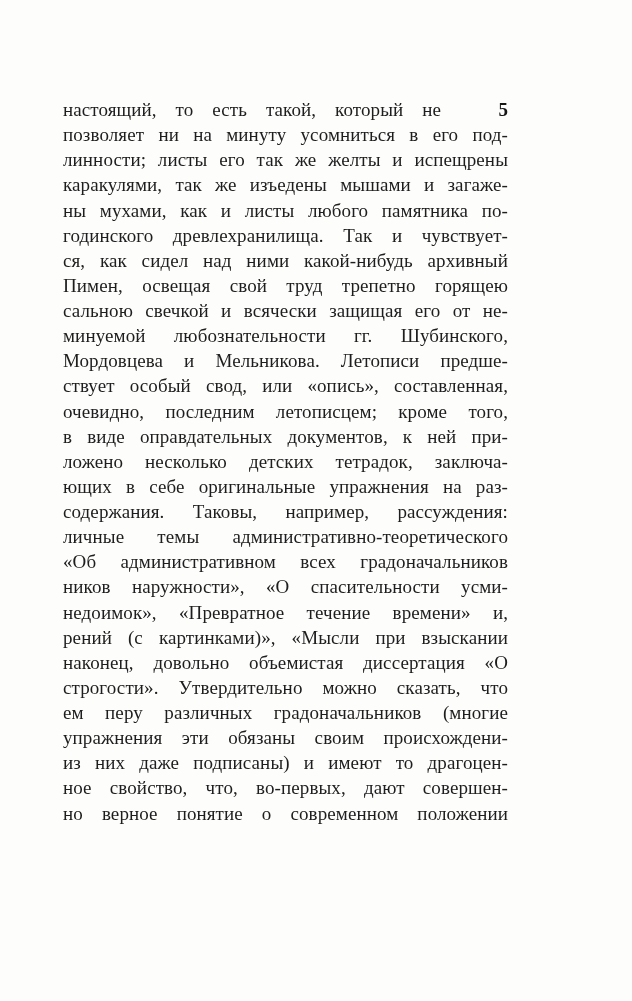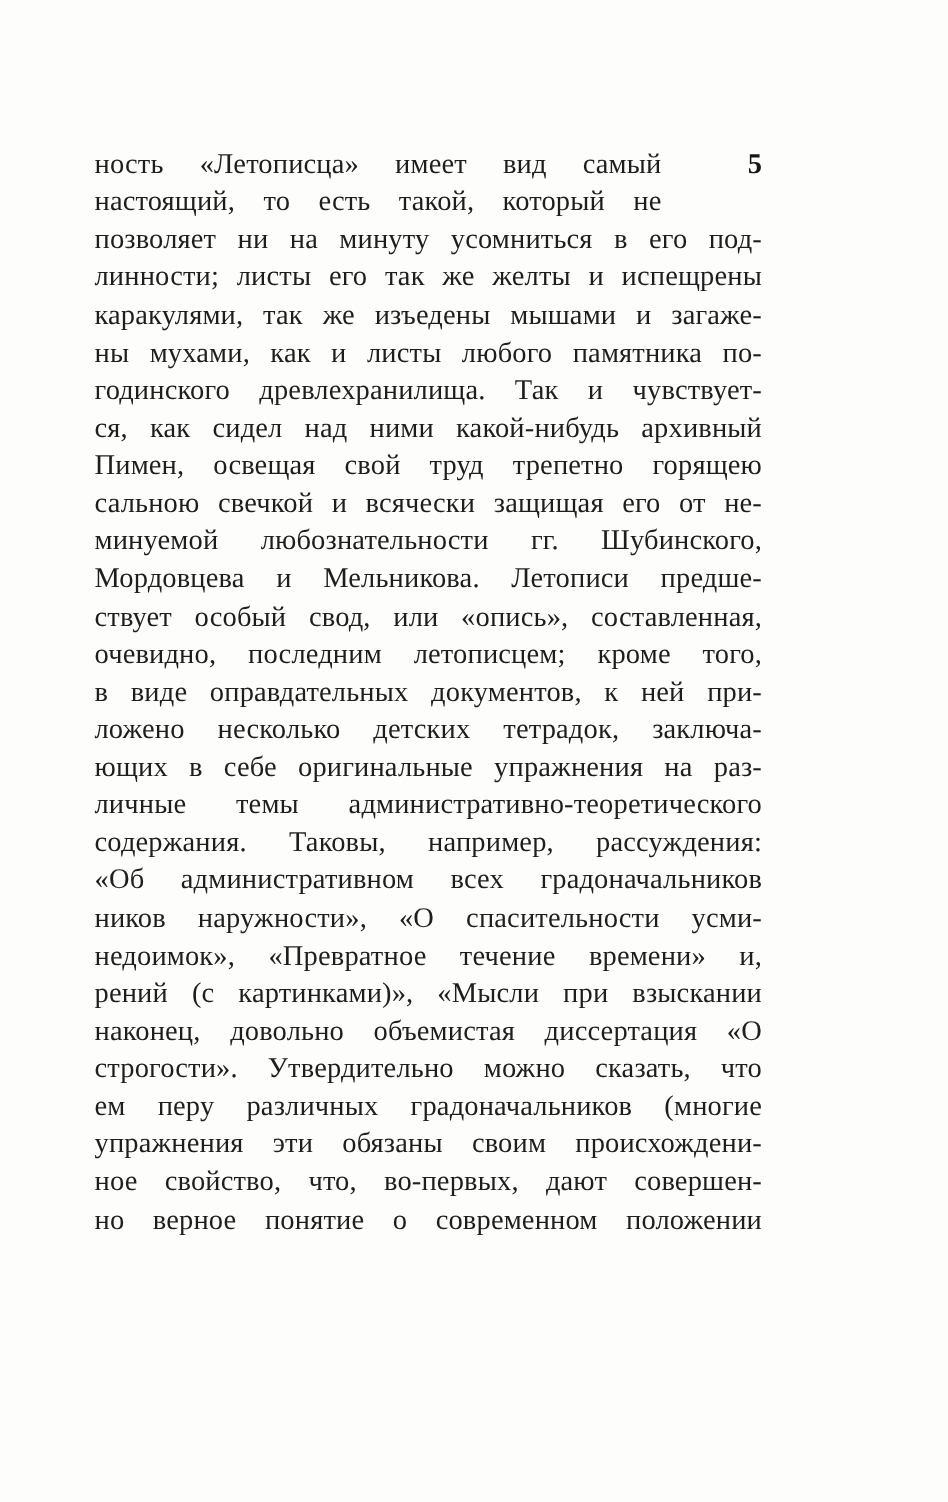--- a/index.html
+++ b/index.html
@@ -49,43 +49,43 @@
     font-weight: bold;
     color: #161616;
   }
 </style>
 </head>
 <body>
 
 <div class="book-page">
   <div class="text-block">
     <span class="page-number">5</span>
-    <div class="line narrow">ность «Летописца» имеет вид самый</div>
     <div class="line narrow">настоящий, то есть такой, который не</div>
     <div class="line">позволяет ни на минуту усомниться в его под-</div>
     <div class="line">линности; листы его так же желты и испещрены</div>
     <div class="line">каракулями, так же изъедены мышами и загаже-</div>
     <div class="line">ны мухами, как и листы любого памятника по-</div>
     <div class="line">годинского древлехранилища. Так и чувствует-</div>
     <div class="line">ся, как сидел над ними какой-нибудь архивный</div>
     <div class="line">Пимен, освещая свой труд трепетно горящею</div>
     <div class="line">сальною свечкой и всячески защищая его от не-</div>
     <div class="line">минуемой любознательности гг. Шубинского,</div>
     <div class="line">Мордовцева и Мельникова. Летописи предше-</div>
     <div class="line">ствует особый свод, или «опись», составленная,</div>
     <div class="line">очевидно, последним летописцем; кроме того,</div>
     <div class="line">в виде оправдательных документов, к ней при-</div>
     <div class="line">ложено несколько детских тетрадок, заключа-</div>
     <div class="line">ющих в себе оригинальные упражнения на раз-</div>
+    <div class="line">содержания. Таковы, например, рассуждения:</div>
     <div class="line">личные темы административно-теоретического</div>
-    <div class="line">содержания. Таковы, например, рассуждения:</div>
     <div class="line">«Об административном всех градоначальников</div>
     <div class="line">ников наружности», «О спасительности усми-</div>
     <div class="line">недоимок», «Превратное течение времени» и,</div>
     <div class="line">рений (с картинками)», «Мысли при взыскании</div>
     <div class="line">наконец, довольно объемистая диссертация «О</div>
     <div class="line">строгости». Утвердительно можно сказать, что</div>
     <div class="line">ем перу различных градоначальников (многие</div>
     <div class="line">упражнения эти обязаны своим происхождени-</div>
+    <div class="line">из них даже подписаны) и имеют то драгоцен-</div>
     <div class="line">ное свойство, что, во-первых, дают совершен-</div>
     <div class="line">но верное понятие о современном положении</div>
   </div>
 </div>
 
 </body></html>

